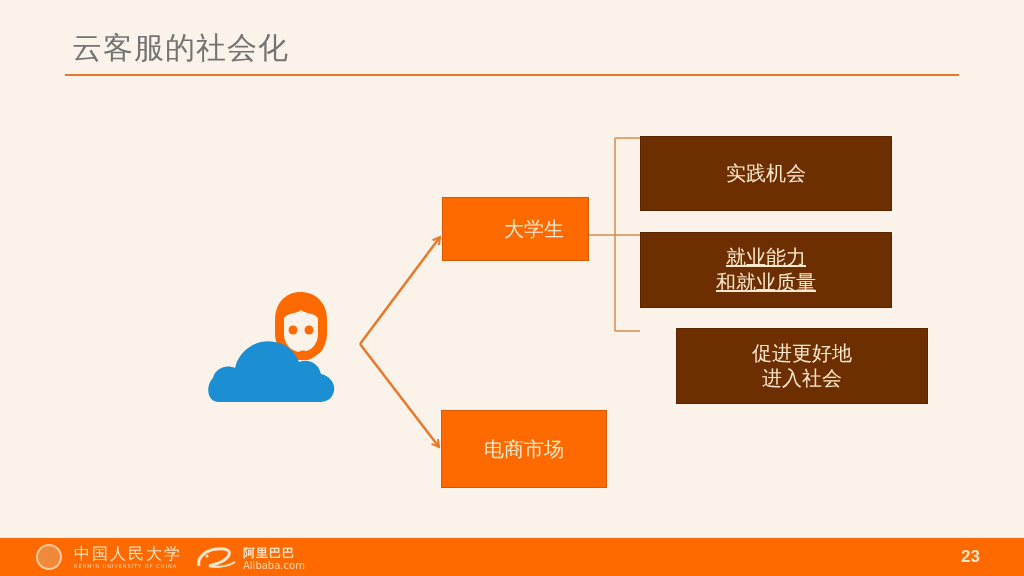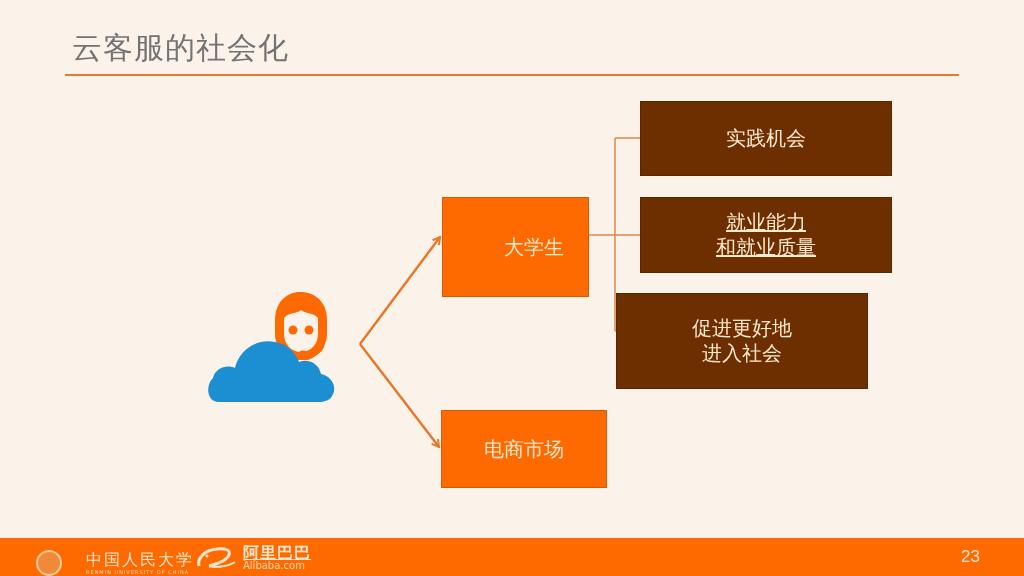--- a/index.html
+++ b/index.html
@@ -37,20 +37,21 @@
       line-height: 25px;
       white-space: pre-line;
     }
     .box-orange {
       background: #ff6a00;
       border: 1px solid #d85a05;
     }
     .box-brown {
       background: #6e2f00;
       border: 1px solid #5a2600;
+      margin-top: 35px;
     }
     svg.connectors {
       position: absolute;
       left: 0; top: 0;
       width: 1024px; height: 576px;
       pointer-events: none;
     }
     .icon-wrap {
       position: absolute;
       left: 205px;
@@ -62,25 +63,25 @@
       position: absolute;
       left: 0;
       bottom: 0;
       width: 1024px;
       height: 38px;
       background: #ff6a00;
     }
     .footer-ruc {
       position: absolute;
       left: 36px;
-      top: 11px;
+      top: 5px;
       height: 28px;
       display: flex;
       align-items: center;
-      gap: 24px;
+      gap: 12px;
     }
     .ruc-seal {
       width: 26px;
       height: 26px;
       border-radius: 50%;
       border: 2px solid #f6c99a;
       background: #f08a3a;
     }
     .ruc-text {
       display: flex;
@@ -103,29 +104,29 @@
       position: absolute;
       left: 195px;
       top: 5px;
       height: 28px;
       display: flex;
       align-items: center;
       gap: 4px;
     }
     .ali-mark { width: 44px; height: 26px; }
     .ali-text { display: flex; flex-direction: column; color: #fde6cc; }
-    .ali-cn { font-size: 16px; line-height: 16px; font-weight: bold; letter-spacing: 1px; text-decoration: underline; }
+    .ali-cn { font-size: 12px; line-height: 16px; font-weight: bold; letter-spacing: 1px; }
     .ali-en { font-size: 10px; line-height: 9px; opacity: 0.85; }
     .page-num {
       position: absolute;
       right: 44px;
       top: 9px;
       color: #fde6cc;
       font-size: 17px;
-      font-weight: normal;
+      font-weight: bold;
       font-family: "Liberation Sans", sans-serif;
     }
   </style>
 </head>
 <body>
 
 <div>
 
   <div class="slide-title">云客服的社会化</div>
   <div class="title-rule"></div>
@@ -155,27 +156,27 @@
         <circle cx="88" cy="40" r="4.5" fill="#ff6a00"></circle>
         <circle cx="104" cy="40" r="4.5" fill="#ff6a00"></circle>
         <path d="M117,48 C120,58 114,64 104,64" stroke="#ff6a00" stroke-width="3.5" fill="none"></path>
         <ellipse cx="98" cy="64" rx="5" ry="3.5" fill="#ff6a00"></ellipse>
       </g>
 
       <path d="M14,112 C2,112 0,96 8,88 C10,78 22,74 30,78 C34,60 52,48 70,52 C82,54 90,62 94,72 C104,68 114,74 116,84 C126,86 132,96 128,104 C126,110 120,112 114,112 Z" fill="#1b8fd2"></path>
     </svg>
   </div>
 
-  <div class="box box-orange" style="left:442px; top:197px; width:147px; height:100px;padding-left:37px;">大学生</div>
+  <div class="box box-orange" style="left:442px; top:197px; width:147px; height:64px;padding-left:37px;">大学生</div>
   <div class="box box-orange" style="left:441px; top:410px; width:166px; height:78px;">电商市场</div>
 
   <div class="box box-brown" style="left:640px; top:101px; width:252px; height:75px;">实践机会</div>
   <div class="box box-brown" style="left:640px; top:197px; width:252px; height:76px;text-decoration:underline;">就业能力
 和就业质量</div>
-  <div class="box box-brown" style="left:616px; top:293px; width:252px; height:96px;">促进更好地
+  <div class="box box-brown" style="left:676px; top:293px; width:252px; height:76px;">促进更好地
 进入社会</div>
 
   <div class="footer">
     <div class="footer-ruc">
       <div class="ruc-seal"></div>
       <div class="ruc-text">
         <span class="ruc-cn">中国人民大学</span>
         <span class="ruc-en">RENMIN UNIVERSITY OF CHINA</span>
       </div>
     </div>

